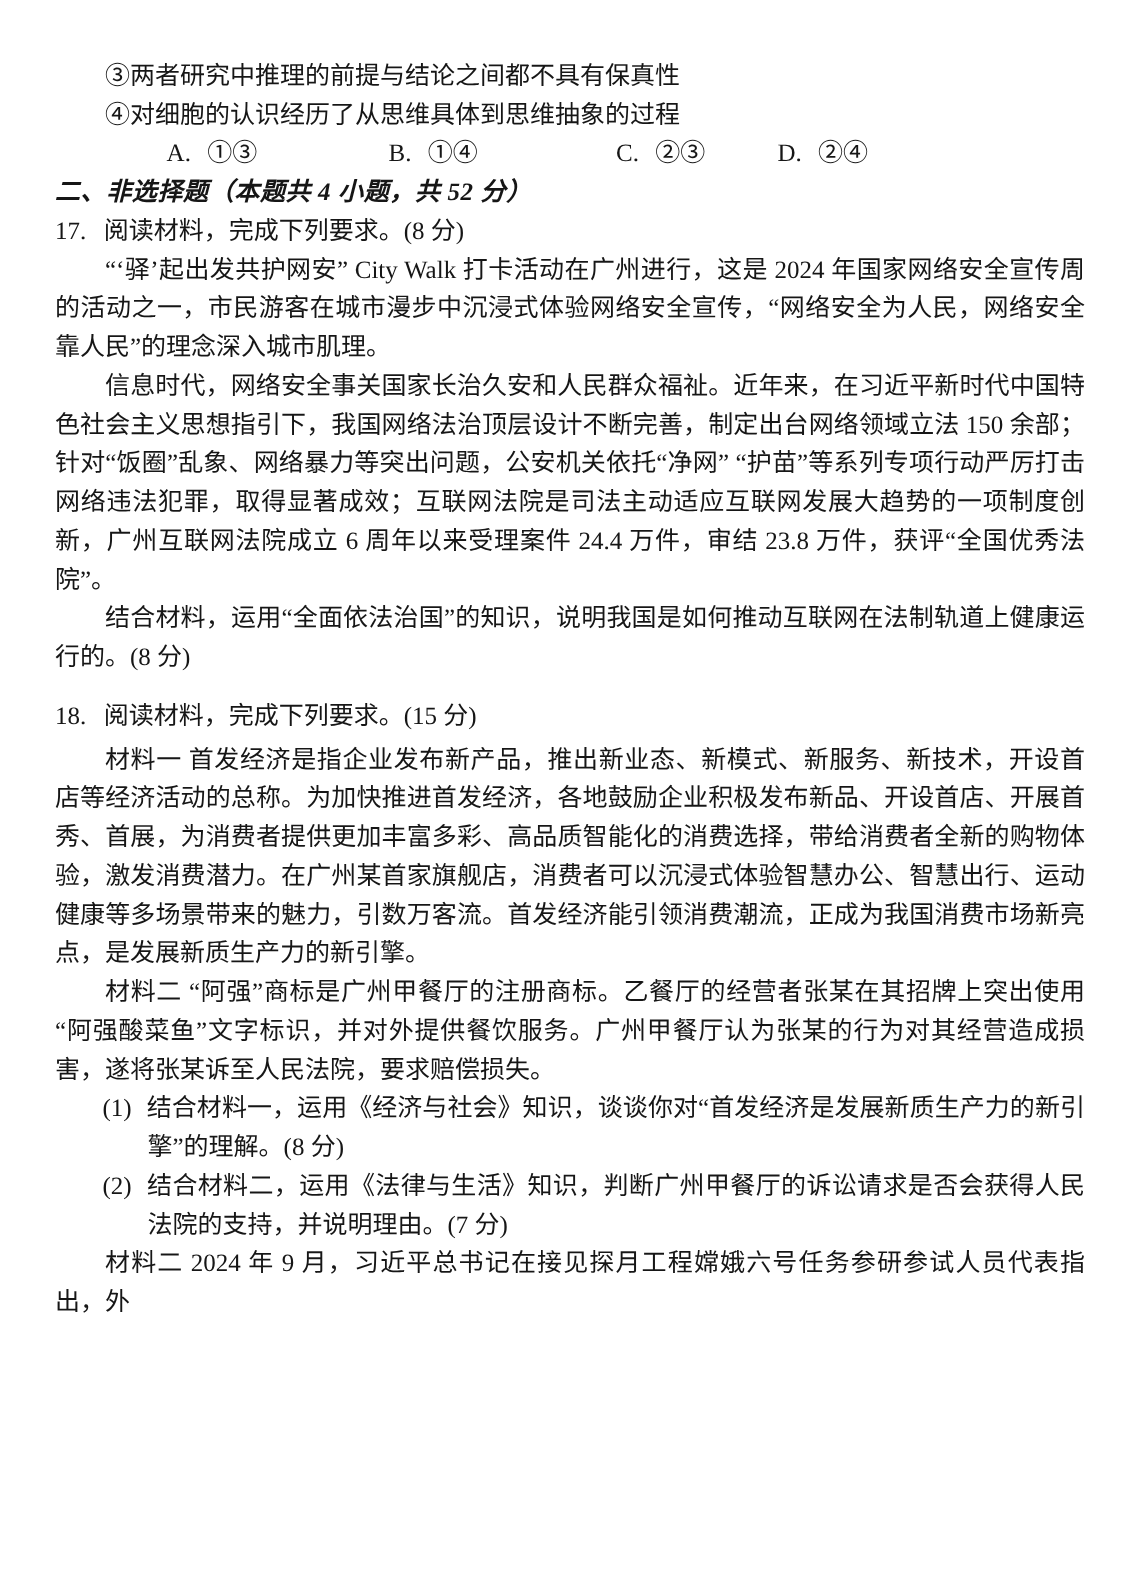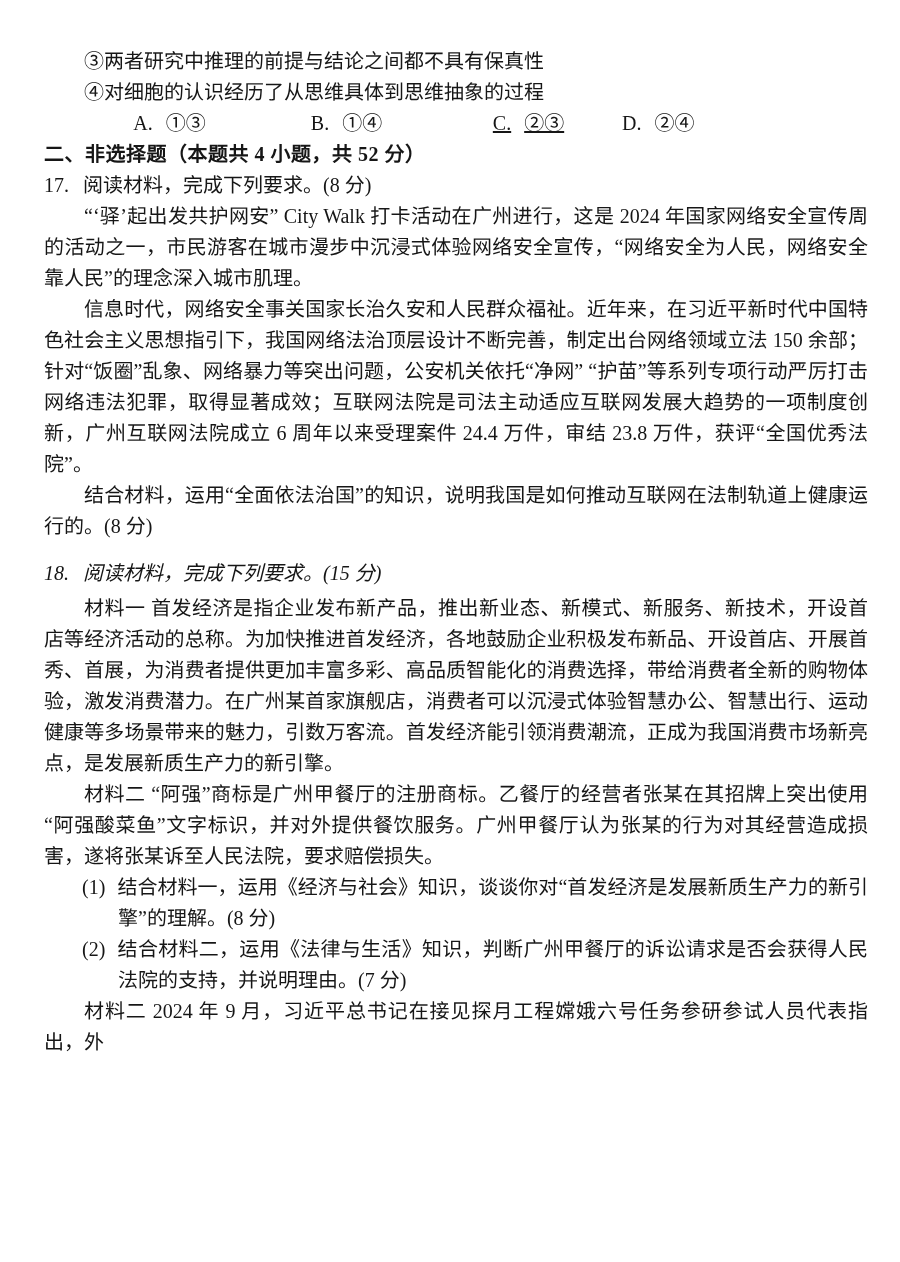--- a/index.html
+++ b/index.html
@@ -31,32 +31,33 @@
   }
   
   .options-row {
     display: flex;
     padding-left: 37px;
     line-height: 31px;
     white-space: nowrap;
   }
   .option { display: inline-block; text-align: center; }
   .option-a, .option-b { width: 177px; }
-  .option-c { width: 187px; text-decoration: underline; }
+  .option-c { width: 187px; }
   .option-label { margin-right: 13px; }
   
   .section-heading {
     font-weight: bold;
     text-align: right;
     letter-spacing: 0.5px;
+    font-style: italic;
   }
   
   .q-heading { text-align: center; }
   .q-num { margin-right: 14px; }
-  .gap-md { margin-top: 16px !important; font-style: italic; }
+  .gap-md { margin-top: 16px !important; }
   .gap-sm { margin-top: 4px !important; }
   
   .indent { text-indent: 2em; }
   
   .subq {
     padding-left: 74px;
     text-indent: -36px;
   }
   .subq-label { margin-right: 12px; }
 </style>

